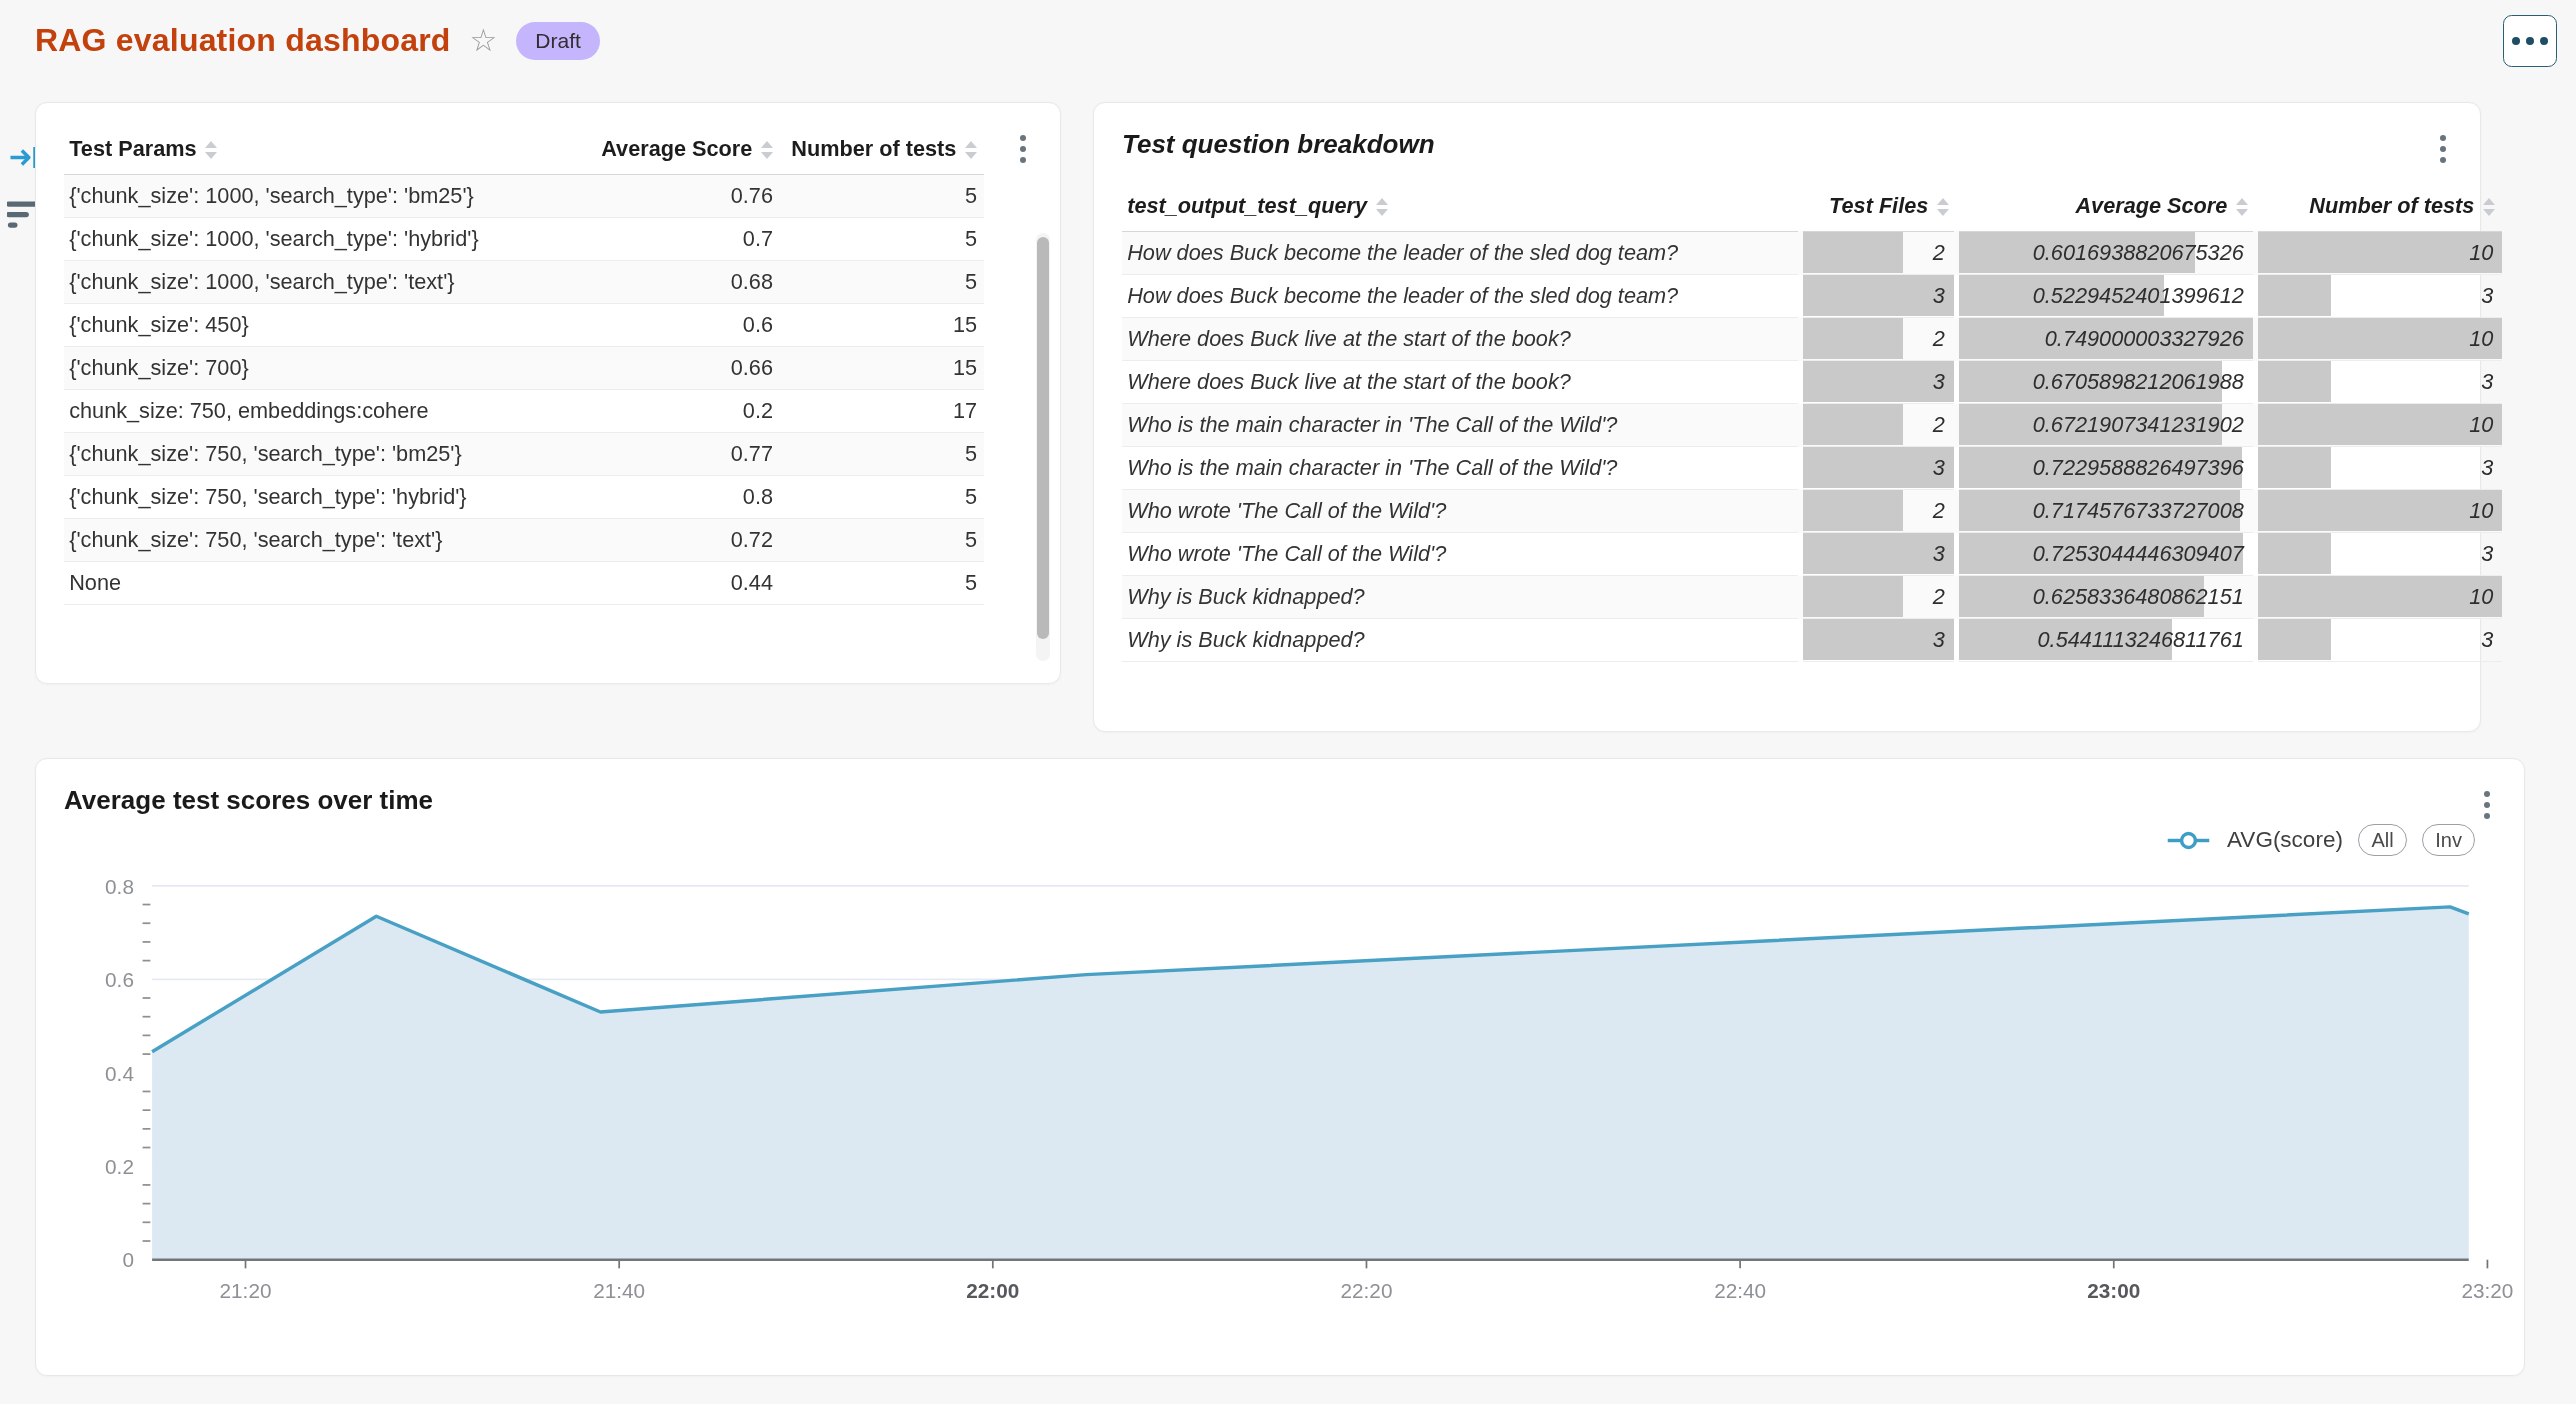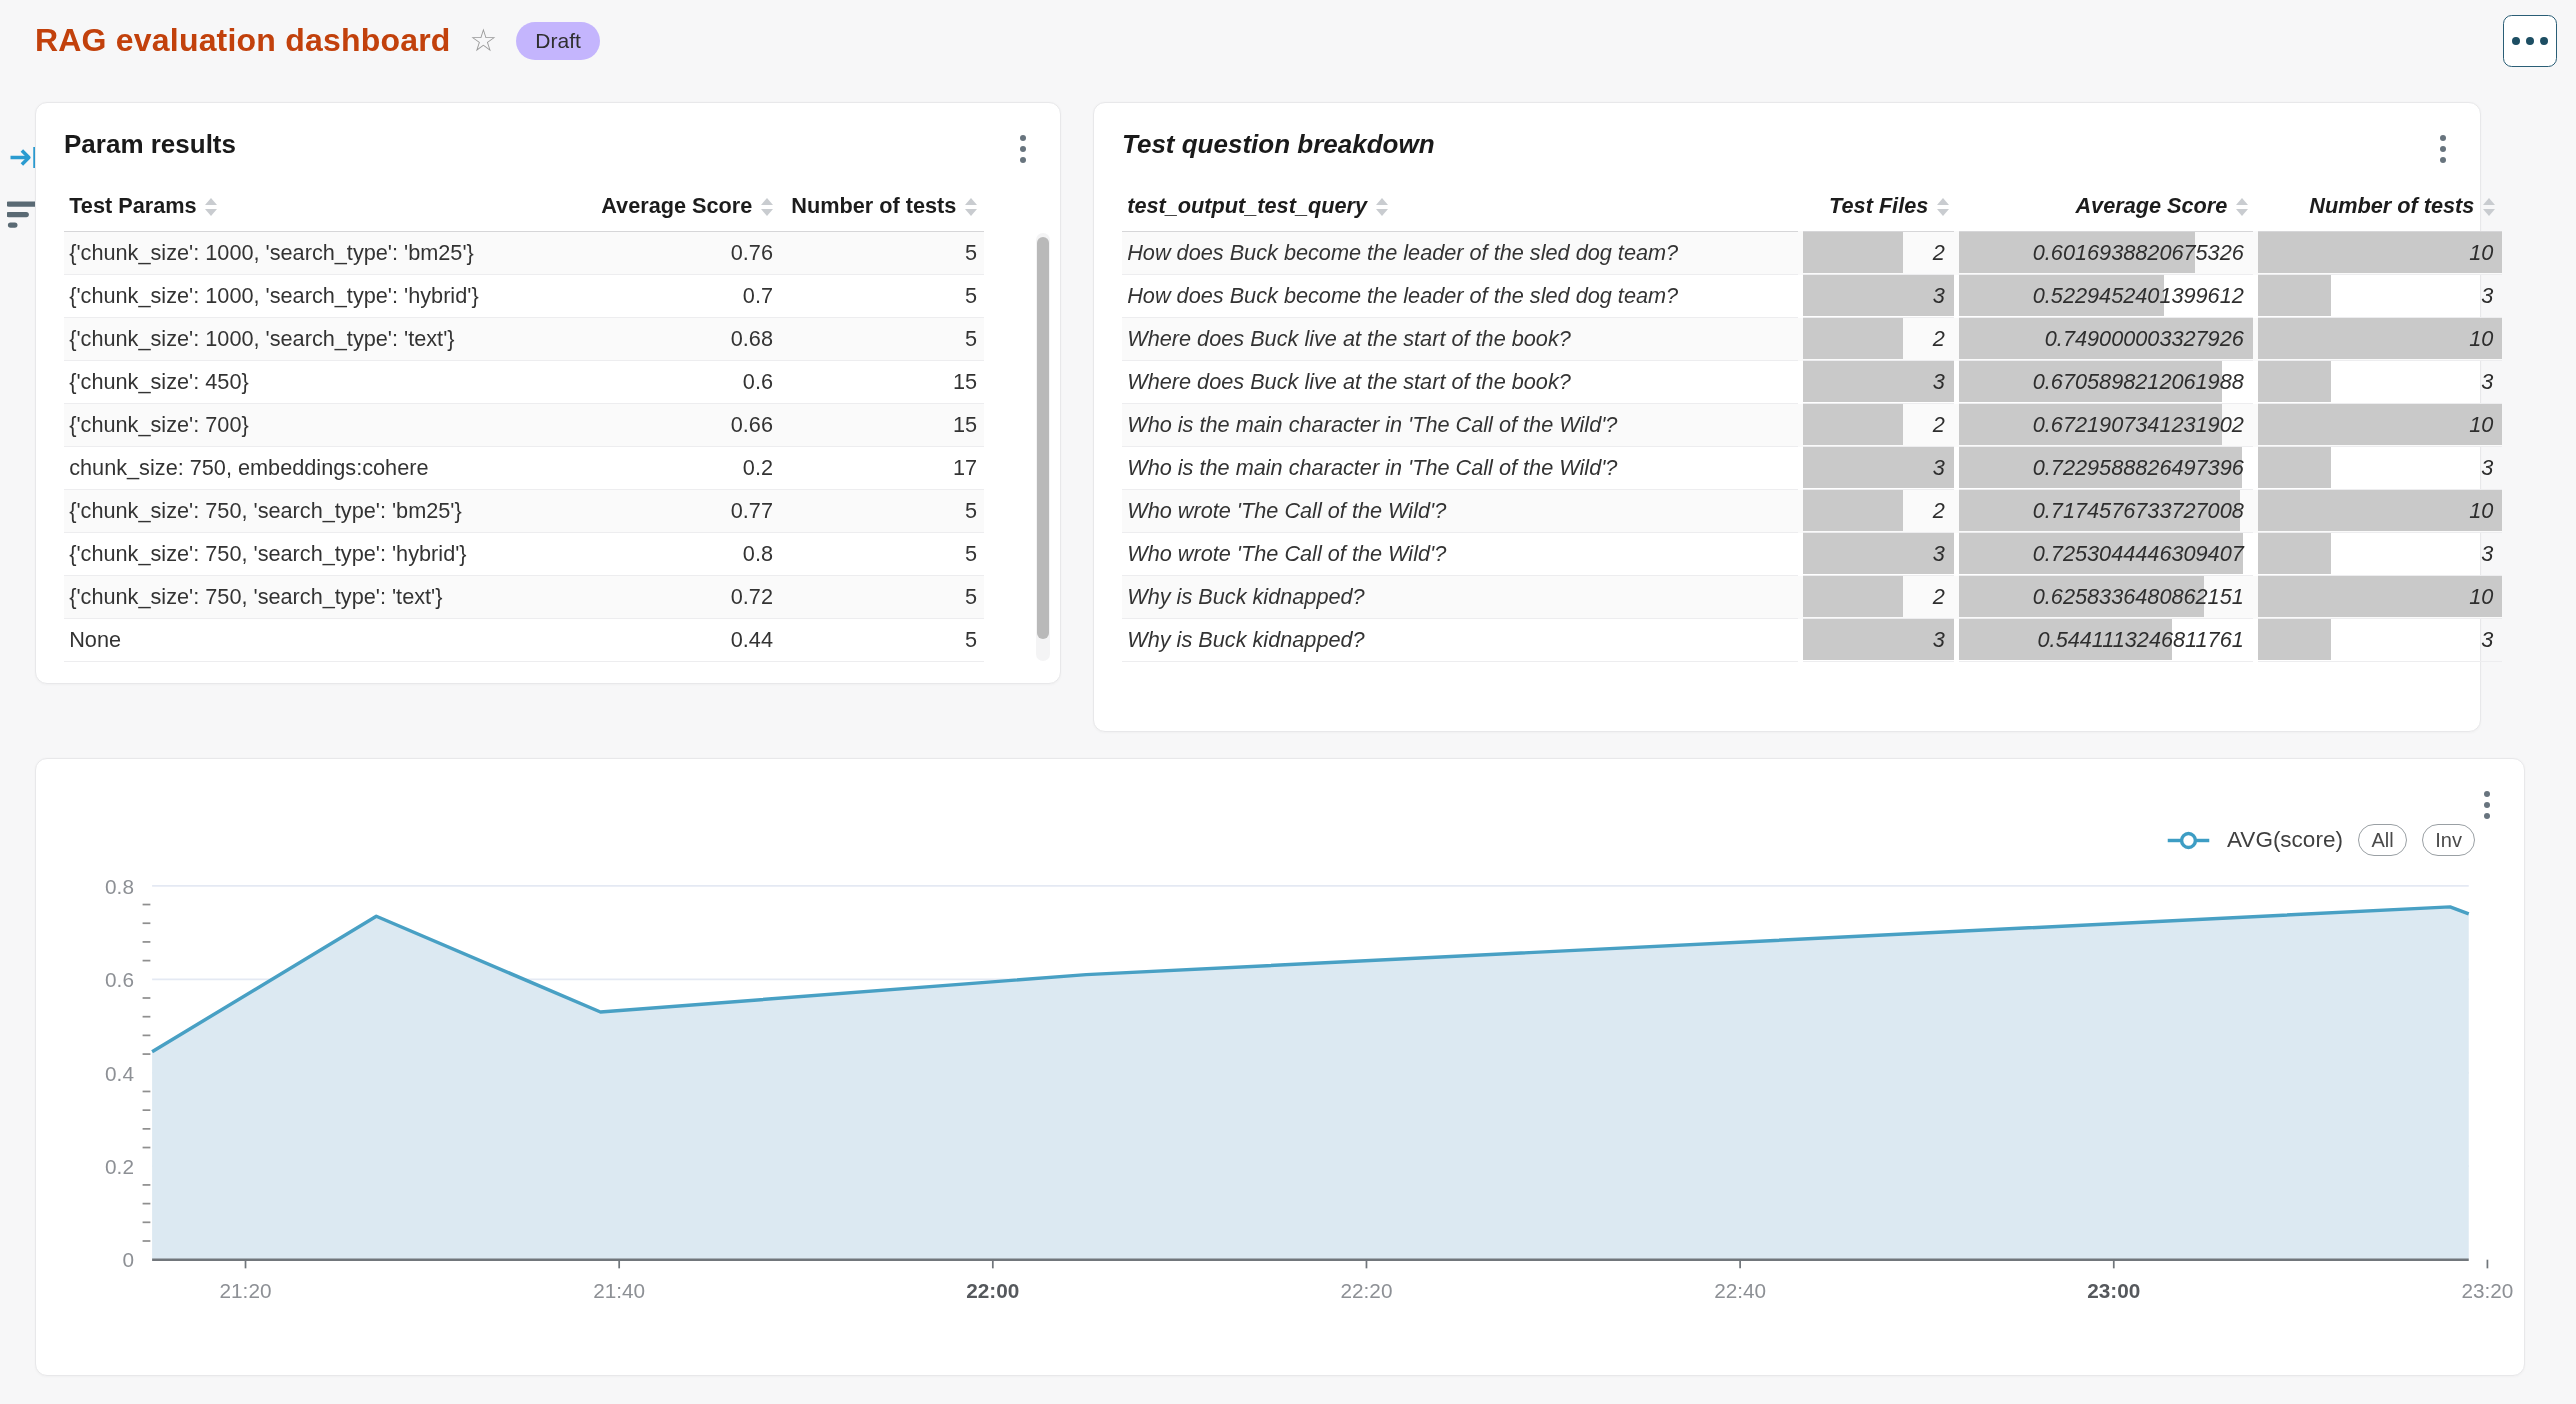--- a/index.html
+++ b/index.html
@@ -133,21 +133,20 @@
   <polyline points="17,12 25,20 17,28" fill="none" stroke="#2b9bd0" stroke-width="4" stroke-linejoin="round"></polyline>
   <line x1="32" y1="8" x2="32" y2="32" stroke="#2b9bd0" stroke-width="4"></line>
 </svg>
 <svg class="rail-icon" style="top:197px" width="35" height="35" viewBox="0 0 40 40">
   <line x1="2" y1="8" x2="34" y2="8" stroke="#5a6a74" stroke-width="6" stroke-linecap="round"></line>
   <line x1="2" y1="20" x2="22" y2="20" stroke="#5a6a74" stroke-width="6" stroke-linecap="round"></line>
   <line x1="4" y1="32" x2="9" y2="32" stroke="#5a6a74" stroke-width="6" stroke-linecap="round"></line>
 </svg>
 
 <div class="panel" id="panel-param">
-  <div class="panel-title">Param results</div>
   <div class="kebab">
       <i></i>
       <i></i>
       <i></i>
     </div>
   <table>
     <colgroup>
         <col style="width:491px">
         <col style="width:225px">
         <col style="width:204px">
@@ -409,20 +408,21 @@
           <td class="bar-cell">
             <div class="bar" style="width: 30%;"></div>
             <span class="val">3</span>
           </td>
         </tr>
       </tbody>
   </table>
 </div>
 
 <div class="panel" id="panel-chart">
+  <div class="panel-title">Average test scores over time</div>
   <div class="kebab">
       <i></i>
       <i></i>
       <i></i>
     </div>
   <div class="legend-row">
     <svg width="45" height="21" viewBox="0 0 52 24">
       <line x1="2" y1="12" x2="18" y2="12" stroke="#3d9dc4" stroke-width="4"></line>
       <line x1="34" y1="12" x2="50" y2="12" stroke="#3d9dc4" stroke-width="4"></line>
       <circle cx="26" cy="12" r="8" fill="#ffffff" stroke="#3d9dc4" stroke-width="4"></circle>

